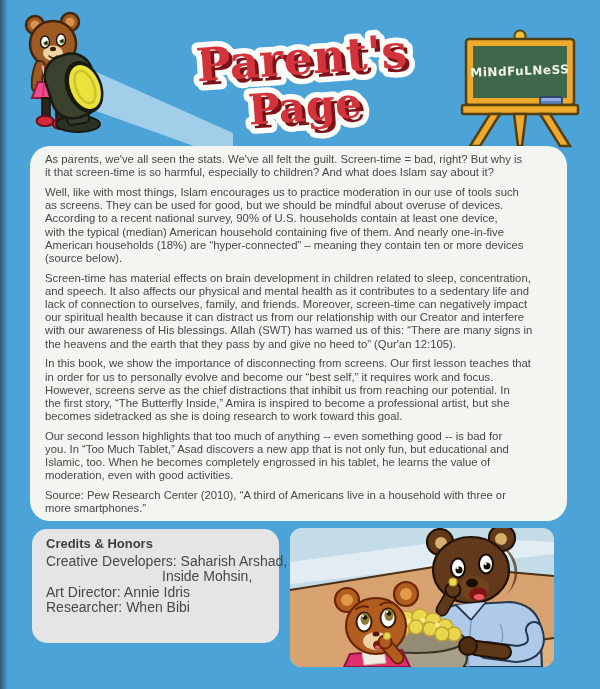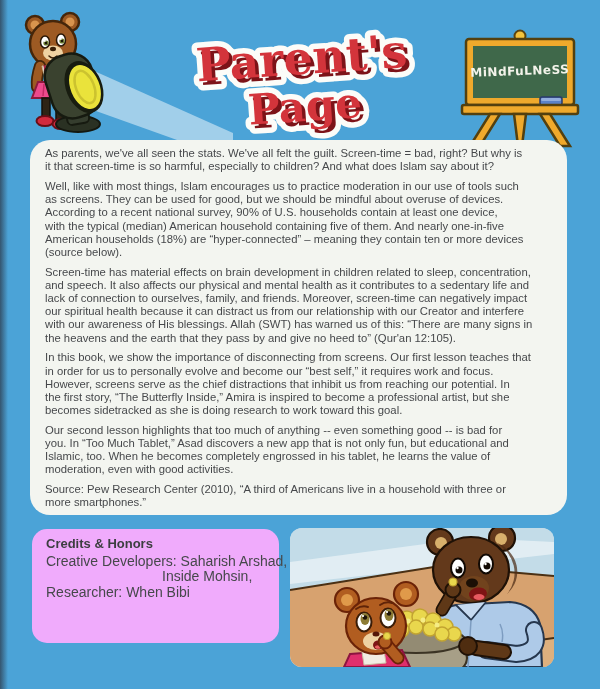--- a/index.html
+++ b/index.html
@@ -13,28 +13,28 @@
   .title-wrap{position:absolute;left:178px;top:20px;width:250px;height:118px;transform:rotate(-4deg);}
   .title-wrap svg{width:250px;height:118px;overflow:visible;}
   .title-outline{fill:#fcfcf8;stroke:#fcfcf8;stroke-width:11;stroke-linejoin:round;}
   .title-shadow{fill:#7d1318;}
   .title-main{fill:#d3343b;}
   .t-line1{font-family:"DejaVu Serif",serif;font-weight:700;font-size:46px;text-anchor:middle;}
   .t-line2{font-family:"DejaVu Serif",serif;font-weight:700;font-size:42px;text-anchor:middle;}
   .chalk-svg{position:absolute;left:456px;top:28px;width:126px;height:122px;}
   .chalk-text{font-family:"DejaVu Sans",sans-serif;font-size:12px;font-weight:700;fill:#f3f3ea;letter-spacing:.5px;text-anchor:middle;}
   
-  .intro-panel{position:absolute;left:30px;top:140px;width:537px;height:375px;box-sizing:border-box;
+  .intro-panel{position:absolute;left:30px;top:146px;width:537px;height:375px;box-sizing:border-box;
         background:#f3f5f0;border-radius:20px;padding:7px 11px 6px 15px;
         color:#46484b;font-size:11.3px;line-height:13.2px;}
   .intro-panel p{margin:0 0 6.5px 0;white-space:pre-line;}
   .intro-panel p:last-child{margin-bottom:0;}
   
   .credits-panel{position:absolute;left:32px;top:529px;width:247px;height:114px;box-sizing:border-box;
-        background:#f0abfc;border-radius:15px;padding:7px 8px 0 14px;color:#46484b;}
+        background:#e5e5e5;border-radius:15px;padding:7px 8px 0 14px;color:#46484b;}
   .credits-heading{margin:0 0 3px 0;font-size:13px;font-weight:700;color:#3c3e40;}
   .credit-line{font-size:14px;line-height:15.3px;white-space:nowrap;}
   .credit-line.indent1{padding-left:116px;}
   .credit-line.indent2{padding-left:121px;}
   
   .story-illustration{position:absolute;left:290px;top:528px;width:264px;height:139px;
         border-radius:12px;overflow:hidden;background:#c3dce8;}
 </style>
 </head>
 <body>
@@ -138,20 +138,21 @@
 Islamic, too. When he becomes completely engrossed in his tablet, he learns the value of
 moderation, even with good activities.</p>
     <p>Source: Pew Research Center (2010), “A third of Americans live in a household with three or
 more smartphones.”</p>
   </main>
 
   <section class="credits-panel">
     <h2 class="credits-heading">Credits &amp; Honors</h2>
     <div class="credit-line">Creative Developers: Saharish Arshad,</div>
     <div class="credit-line indent1">Inside Mohsin,</div>
+    <div class="credit-line">Art Director: Annie Idris</div>
     <div class="credit-line">Researcher: When Bibi</div>
   </section>
 
   <figure class="story-illustration" style="margin:0">
     <svg width="264" height="139" viewBox="0 0 264 139" aria-hidden="true">
 
       <rect x="0" y="0" width="264" height="139" fill="#c3dce8"></rect>
       <polygon points="0,34 180,10 264,14 264,26 0,56" fill="#e6f0f4" opacity="0.85"></polygon>
       <polygon points="0,62 150,38 264,48 264,139 0,139" fill="#d7a26f"></polygon>
       <path d="M0,62 L150,38 L264,48" fill="none" stroke="#4a3014" stroke-width="2"></path>

